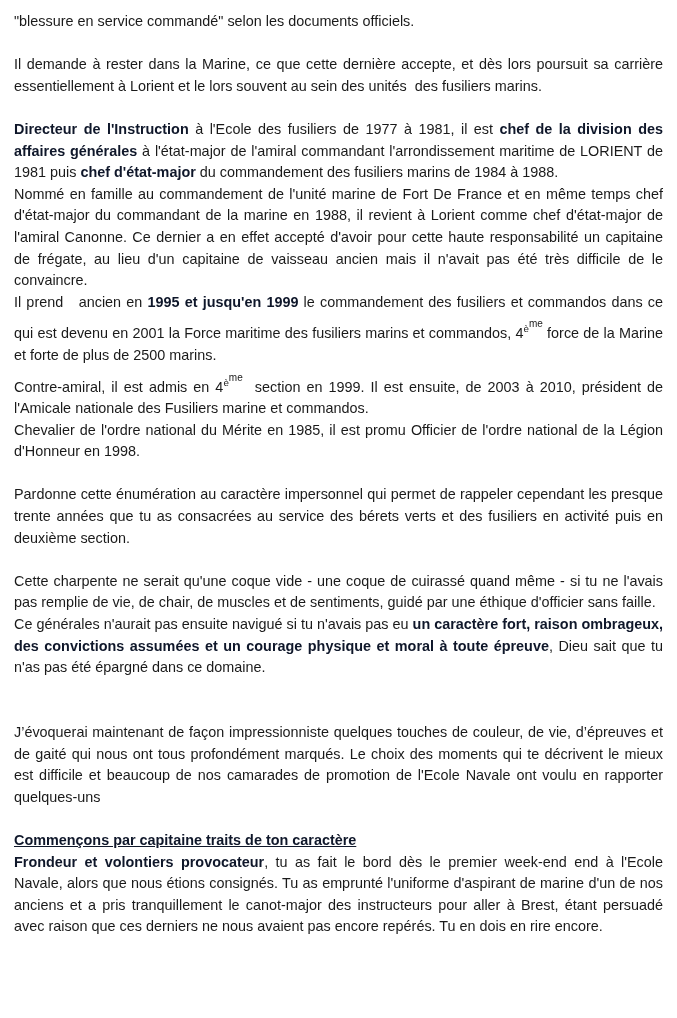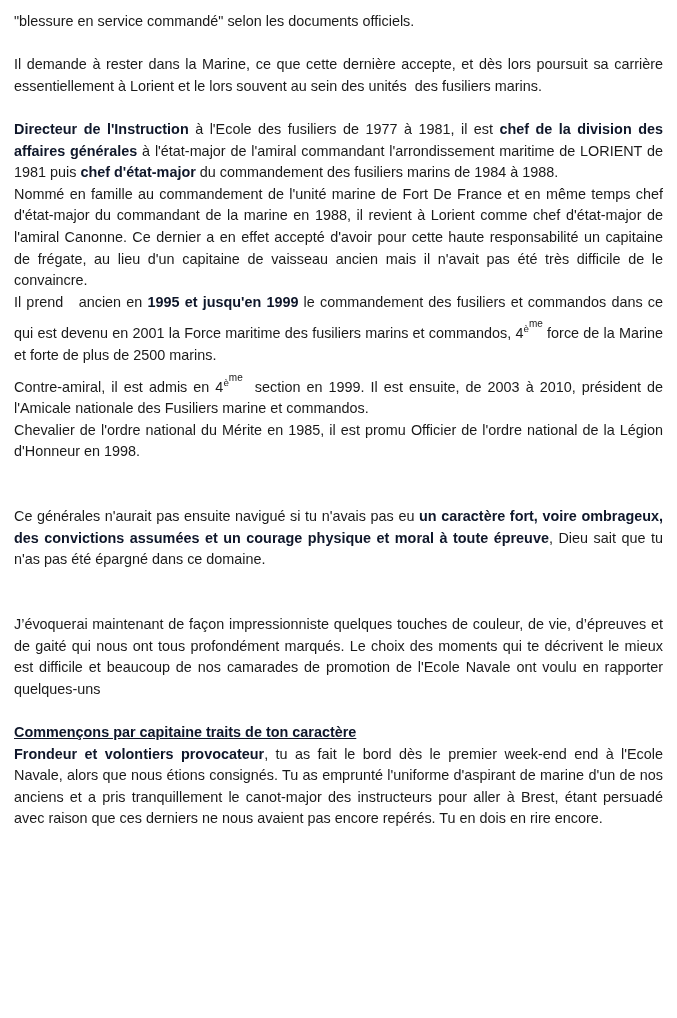--- a/index.html
+++ b/index.html
@@ -53,22 +53,24 @@
       <p class="para"><span>"blessure en service commandé" selon les documents officiels.</span></p>
       <p class="blank"></p>
       <p class="para"><span>Il demande à rester dans la Marine, ce que cette dernière accepte, et dès lors poursuit sa carrière essentiellement à Lorient et le lors souvent au sein des unités  des fusiliers marins.</span></p>
       <p class="blank"></p>
       <p class="para"><span class="b">Directeur de l'Instruction</span><span> à l'Ecole des fusiliers de 1977 à 1981, il est </span><span class="b">chef de la division des affaires générales</span><span> à l'état-major de l'amiral commandant l'arrondissement maritime de LORIENT de 1981 puis </span><span class="b">chef d'état-major</span><span> du commandement des fusiliers marins de 1984 à 1988.</span></p>
       <p class="para"><span>Nommé en famille au commandement de l'unité marine de Fort De France et en même temps chef d'état-major du commandant de la marine en 1988, il revient à Lorient comme chef d'état-major de l'amiral Canonne. Ce dernier a en effet accepté d'avoir pour cette haute responsabilité un capitaine de frégate, au lieu d'un capitaine de vaisseau ancien mais il n'avait pas été très difficile de le convaincre.</span></p>
       <p class="para"><span>Il prend   ancien en </span><span class="b">1995 et jusqu'en 1999</span><span> le commandement des fusiliers et commandos dans ce qui est devenu en 2001 la Force maritime des fusiliers marins et commandos, 4</span><span class="s1">è</span><span class="s2">me</span><span> force de la Marine et forte de plus de 2500 marins.</span></p>
       <p class="para"><span>Contre-amiral, il est admis en 4</span><span class="s1">è</span><span class="s2">me</span><span>  section en 1999. Il est ensuite, de 2003 à 2010, président de l'Amicale nationale des Fusiliers marine et commandos.</span></p>
       <p class="para"><span>Chevalier de l'ordre national du Mérite en 1985, il est promu Officier de l'ordre national de la Légion d'Honneur en 1998.</span></p>
       <p class="blank"></p>
+      <p class="para"><span>Pardonne cette énumération au caractère impersonnel qui permet de rappeler cependant les presque trente années que tu as consacrées au service des bérets verts et des fusiliers en activité puis en deuxième section.</span></p>
       <p class="blank"></p>
-      <p class="para"><span>Ce générales n'aurait pas ensuite navigué si tu n'avais pas eu </span><span class="b">un caractère fort, voire ombrageux, des convictions assumées et un courage physique et moral à toute épreuve</span><span>, Dieu sait que tu n'as pas été épargné dans ce domaine.</span></p>
+      <p class="para"><span>Cette charpente ne serait qu'une coque vide - une coque de cuirassé quand même - si tu ne l'avais pas remplie de vie, de chair, de muscles et de sentiments, guidé par une éthique d'officier sans faille.</span></p>
+      <p class="para"><span>Ce générales n'aurait pas ensuite navigué si tu n'avais pas eu </span><span class="b">un caractère fort, raison ombrageux, des convictions assumées et un courage physique et moral à toute épreuve</span><span>, Dieu sait que tu n'as pas été épargné dans ce domaine.</span></p>
       <p class="blank"></p>
       <p class="blank"></p>
       <p class="para"><span>J’évoquerai maintenant de façon impressionniste quelques touches de couleur, de vie, d’épreuves et de gaité qui nous ont tous profondément marqués. Le choix des moments qui te décrivent le mieux est difficile et beaucoup de nos camarades de promotion de l'Ecole Navale ont voulu en rapporter quelques-uns</span></p>
       <p class="blank"></p>
       <p class="para"><span class="b u">Commençons par capitaine traits de ton caractère</span></p>
       <p class="para"><span class="b">Frondeur et volontiers provocateur</span><span>, tu as fait le bord dès le premier week-end end à l'Ecole Navale, alors que nous étions consignés. Tu as emprunté l'uniforme d'aspirant de marine d'un de nos anciens et a pris tranquillement le canot-major des instructeurs pour aller à Brest, étant persuadé avec raison que ces derniers ne nous avaient pas encore repérés. Tu en dois en rire encore.</span></p>
     </div>
 </div>
 
 </body></html>

